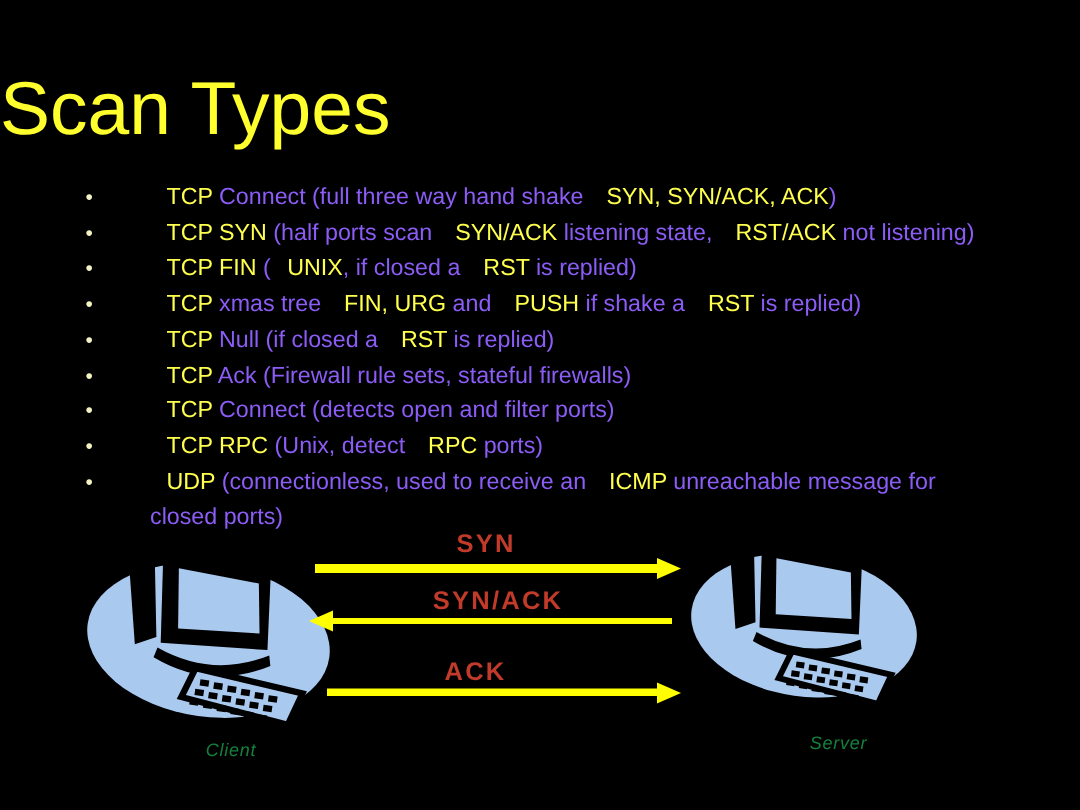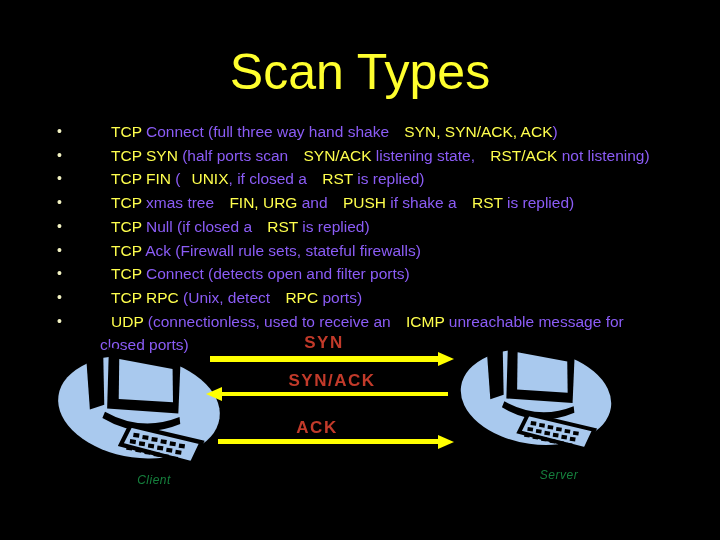--- a/index.html
+++ b/index.html
@@ -1,36 +1,36 @@
 <!DOCTYPE html>
 <html><head>
 <meta charset="utf-8">
 <style>
   html,body{margin:0;padding:0;background:#000;}
   .slide{
     position:relative;width:720px;height:540px;background:#000000;
     overflow:hidden;font-family:"Liberation Sans",sans-serif;
   }
   .title{
-    position:absolute;top:46px;left:0;width:720px;text-align:center;
+    position:absolute;top:46px;left:0;width:720px;text-align:left;
     font-size:50px;line-height:52px;color:#ffff2e;font-weight:400;
   }
   ul.bullets{
     position:absolute;top:120px;left:0;margin:0;padding:0;list-style:none;
   }
   ul.bullets li{
     position:relative;padding-left:100px;line-height:23.7px;
     font-size:15.5px;white-space:nowrap;
   }
   ul.bullets .dot{
     position:absolute;left:57px;top:0;color:#f2f2c2;font-size:14px;
   }
   ul.bullets .body{color:#8b5cf6;}
   ul.bullets .hl{color:#ffff4d;margin-left:11px;}
-  .diagram{position:absolute;left:0;top:325px;width:720px;height:195px;}
+  .diagram{position:absolute;left:0;top:345px;width:720px;height:195px;}
   .pc{position:absolute;}
   .pc-client{left:50px;top:10px;width:178px;height:144px;}
   .pc-server{left:453px;top:5px;width:166px;height:134px;}
   .arrow{position:absolute;background:#ffff00;}
   .arrow .head{position:absolute;width:0;height:0;top:50%;transform:translateY(-50%);}
   .head-right{right:-16px;border-top:7px solid transparent;border-bottom:7px solid transparent;border-left:16px solid #ffff00;}
   .head-left{left:-16px;border-top:7px solid transparent;border-bottom:7px solid transparent;border-right:16px solid #ffff00;}
   .a1{left:210px;top:31px;width:228px;height:6px;}
   .a2{left:222px;top:67px;width:226px;height:4px;}
   .a3{left:218px;top:114px;width:220px;height:5px;}

